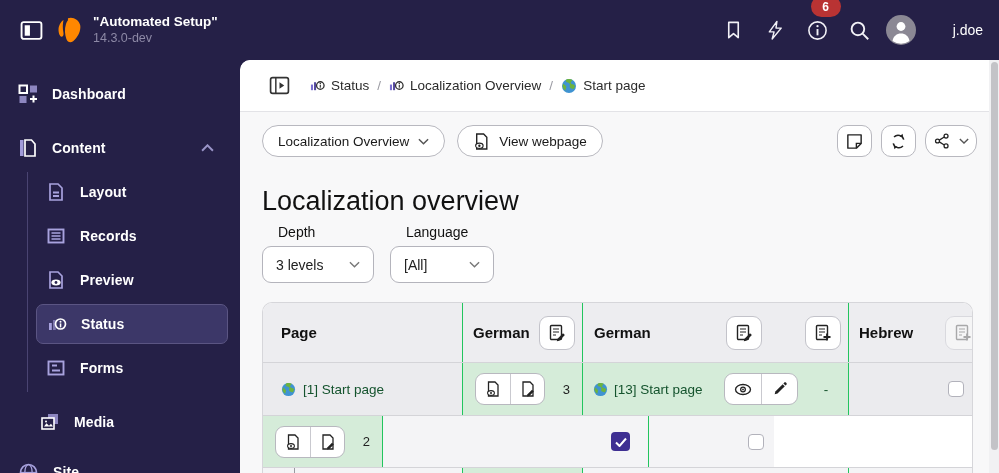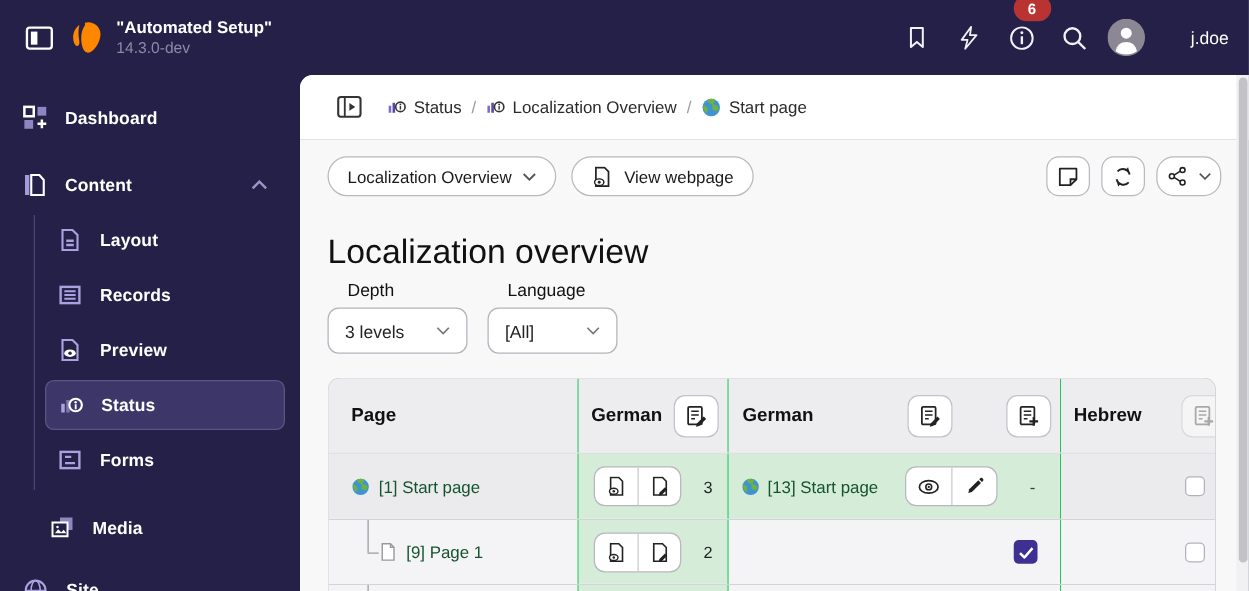--- a/index.html
+++ b/index.html
@@ -428,29 +428,20 @@
           </span>
         </div>
         <span class="cell-text" style="width:44px; text-align:center;">-</span>
       </div>
       <div class="tcell c-he bg-gray1">
         <span class="checkbox" style="position:absolute; left:99px;"></span>
       </div>
     </div>
 
     <div class="trow r2">
-      <div class="tcell c-page bg-gray2" style="padding-left:40px; gap:7px;">
-        <span class="tree-v"></span>
-        <span class="tree-h"></span>
-        <svg width="15" height="15" viewBox="0 0 16 16">
-            <path d="M3 1h7l3 3v11H3z" fill="#fff" stroke="#999" stroke-width="1.2"></path>
-            <path d="M10 1v3h3" fill="none" stroke="#999" stroke-width="1.2"></path>
-          </svg>
-        <span class="cell-text">[9] Page 1</span>
-      </div>
       <div class="tcell c-en bg-green" style="padding:0 12px;">
         <div class="btn-group">
           <span class="seg">
             <svg width="16" height="16" viewBox="0 0 16 16">
                 <path d="M3.5 1h6.5l3 3v11H3.5z" fill="none" stroke="#222" stroke-width="1.3"></path>
                 <ellipse cx="6" cy="12" rx="3.4" ry="2.4" fill="#fff" stroke="#222" stroke-width="1.1"></ellipse>
                 <circle cx="6" cy="12" r="1" fill="#222"></circle>
               </svg>
           </span>
           <span class="seg">

